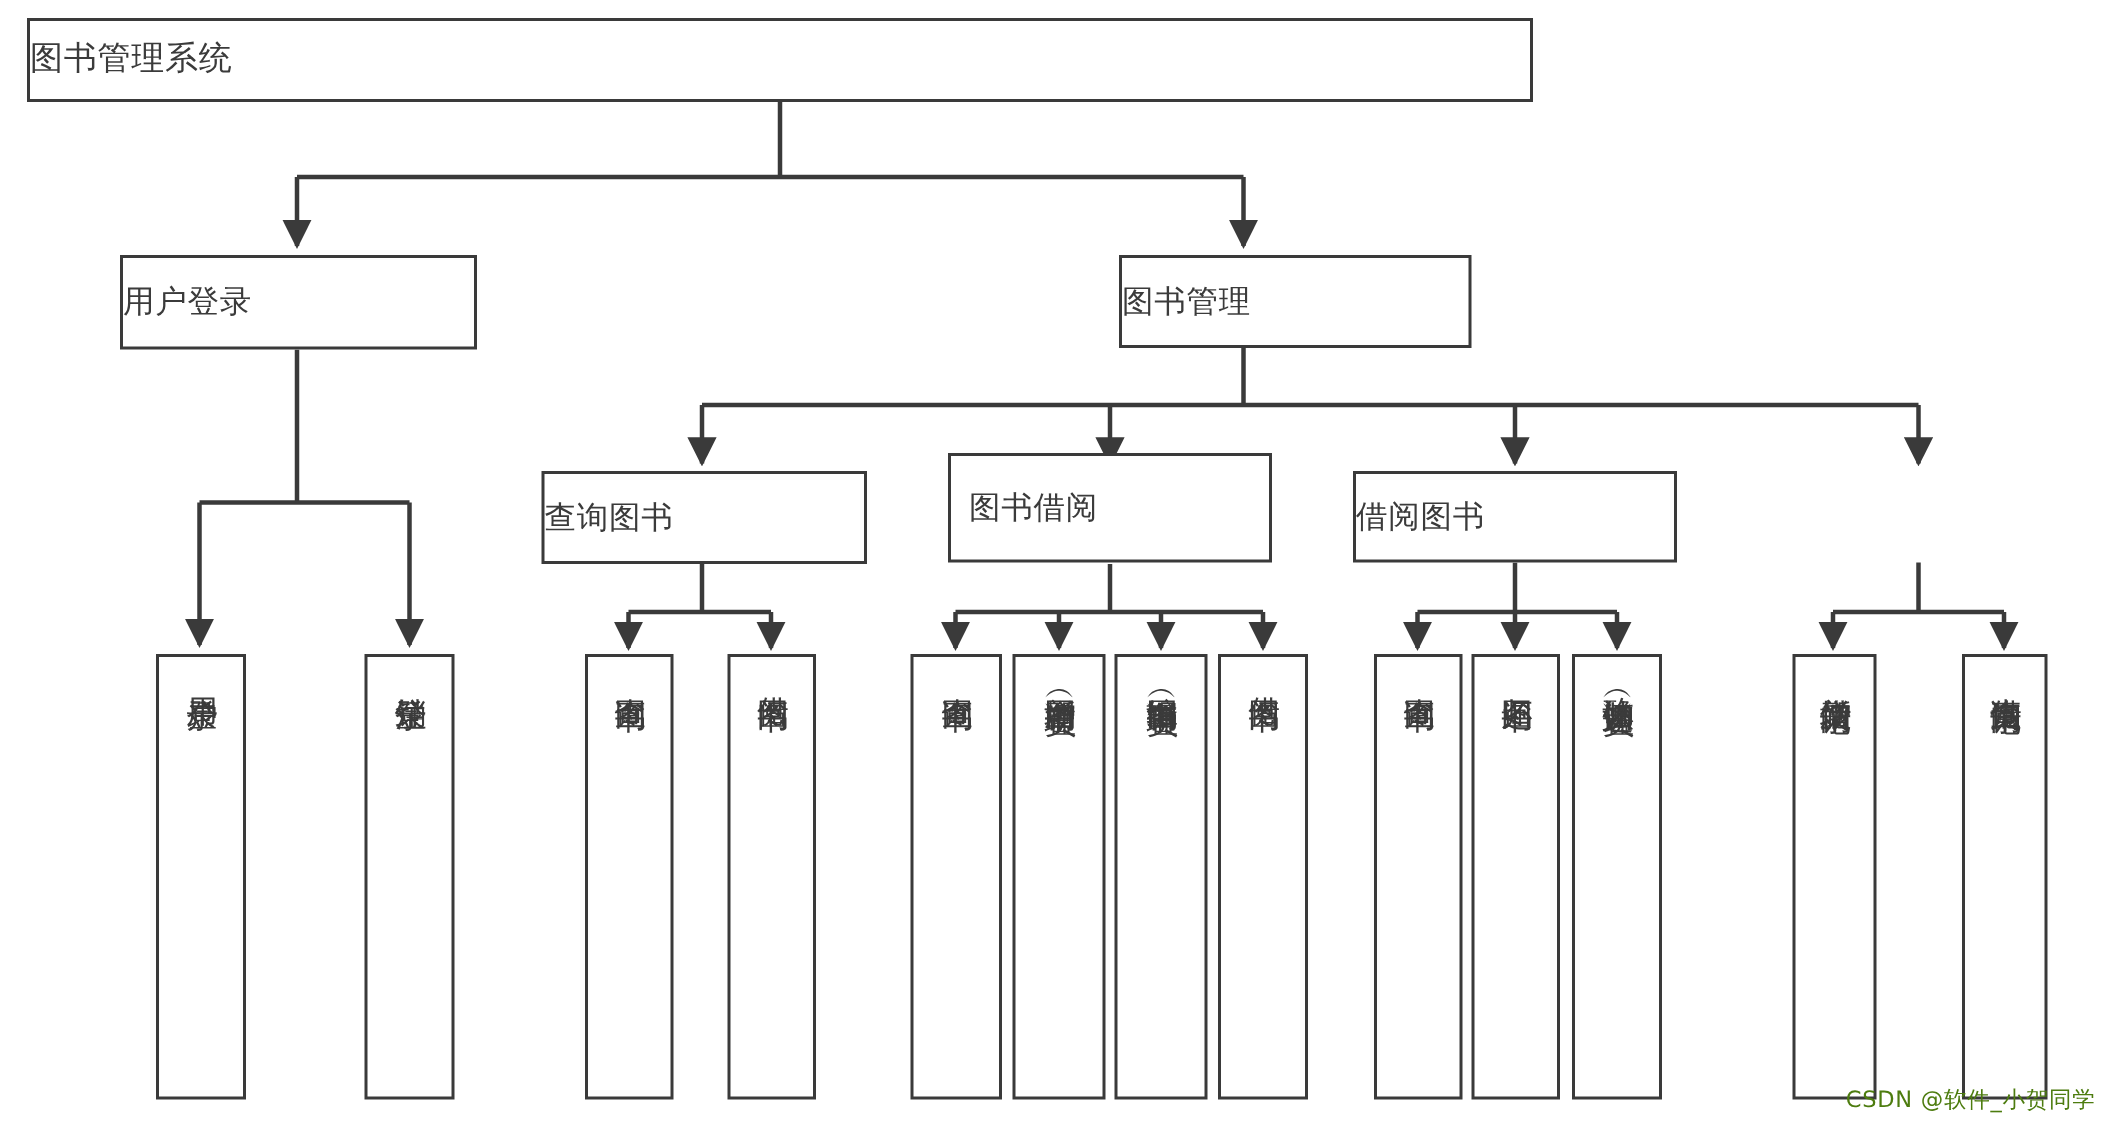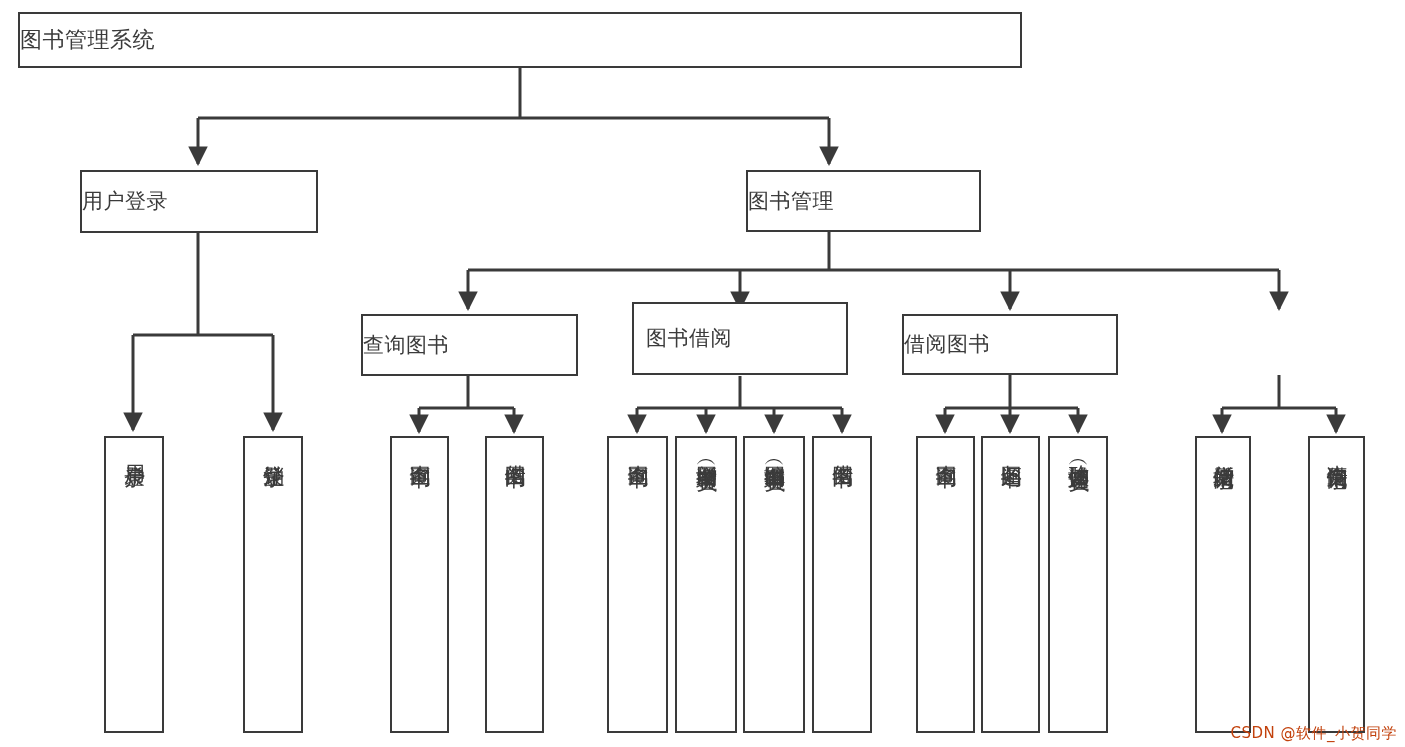--- a/index.html
+++ b/index.html
@@ -52,21 +52,21 @@
     letter-spacing:1px;
     white-space:normal;
     max-height:285px;
   }
   .node.leaf.tall .lbl{max-height:290px;}
   .watermark{
     position:absolute;
     right:8px;
     bottom:4px;
     font-size:15px;
-    color:#c2410c;
+    color:#4d7c0f;
     letter-spacing:0.5px;
     z-index:3;
     white-space:nowrap;
   }
 </style>
 </head>
 <body>
 
 <div id="canvas">
 

